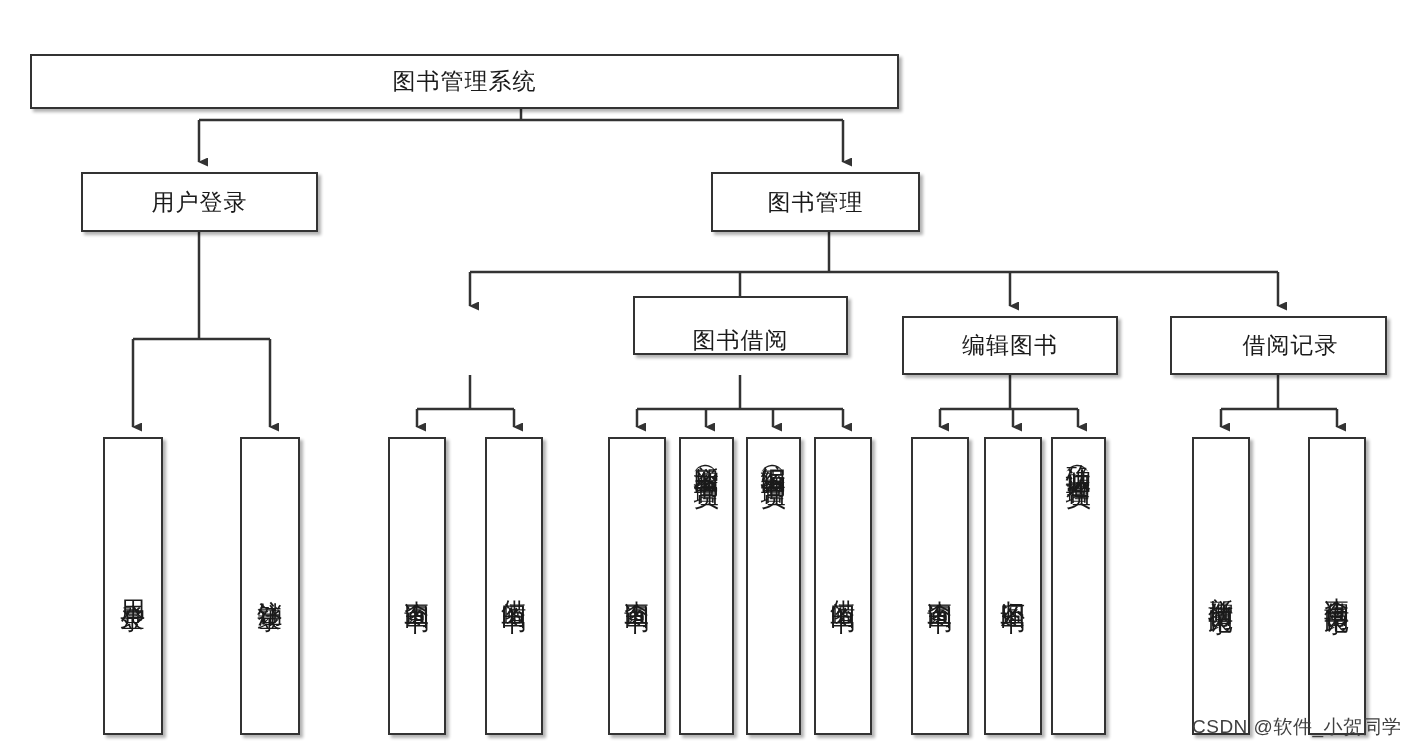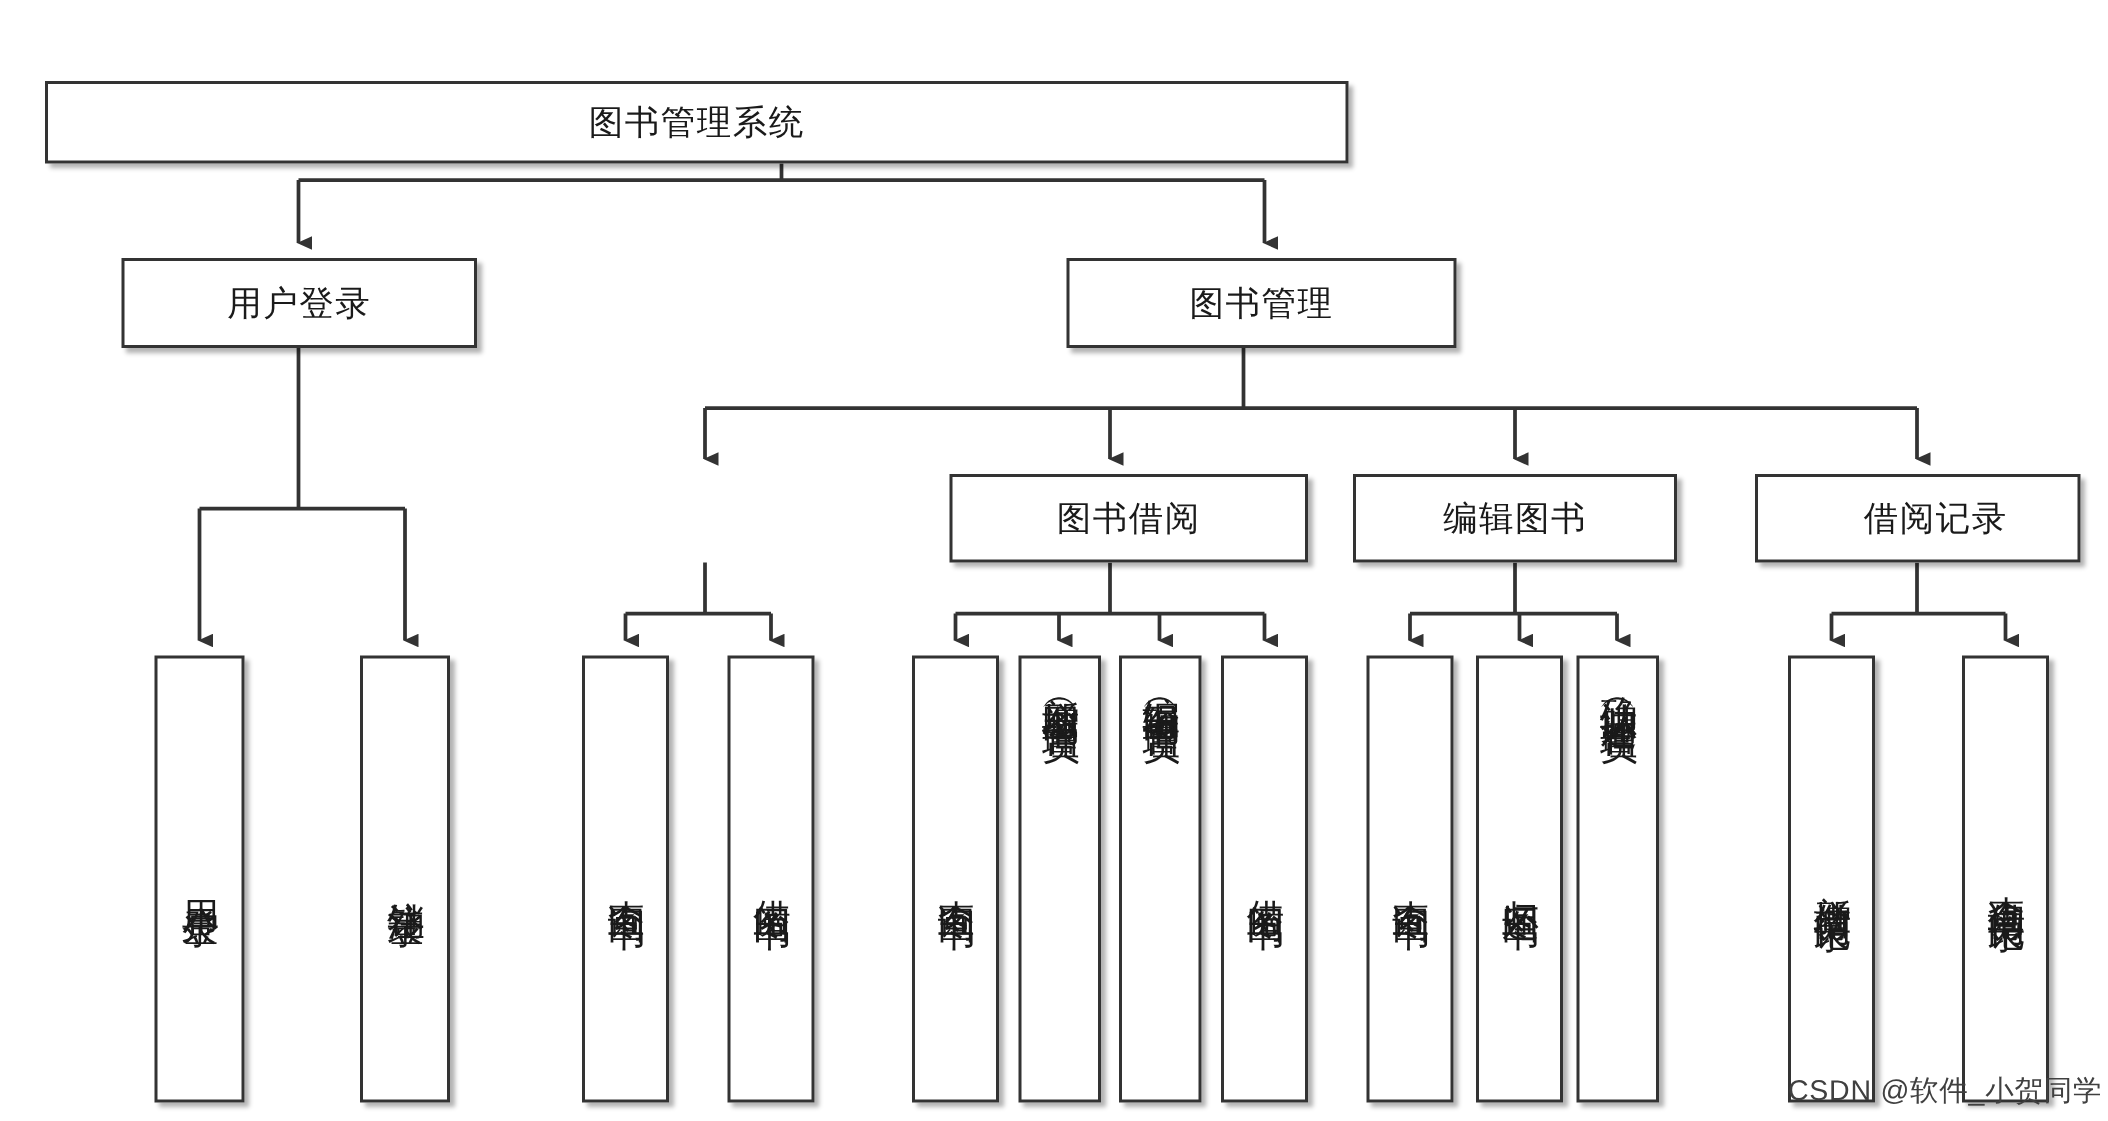--- a/index.html
+++ b/index.html
@@ -127,25 +127,25 @@
     </g>
   </svg>
 
   <div class="node root" style="left:30px; top:12px; width:869px; height:55px;margin-top:42px;">
     <span class="label">图书管理系统</span>
   </div>
 
   <div class="node" style="left:81px; top:172px; width:237px; height:60px;">
     <span class="label">用户登录</span>
   </div>
-  <div class="node" style="left:711px; top:172px; width:260px; height:60px;">
+  <div class="node" style="left:711px; top:172px; width:209px; height:60px;">
     <span class="label">图书管理</span>
   </div>
 
-  <div class="node" style="left:633px; top:316px; width:239px; height:59px;">
+  <div class="node" style="left:633px; top:296px; width:215px; height:59px;align-items:flex-end;">
     <span class="label">图书借阅</span>
   </div>
   <div class="node" style="left:902px; top:316px; width:216px; height:59px;">
     <span class="label">编辑图书</span>
   </div>
   <div class="node" style="left:1170px; top:316px; width:217px; height:59px;padding-left:24px;">
     <span class="label">借阅记录</span>
   </div>
 
   <div class="node leaf mid" style="left:103px; top:437px; width:60px; height:298px;">

